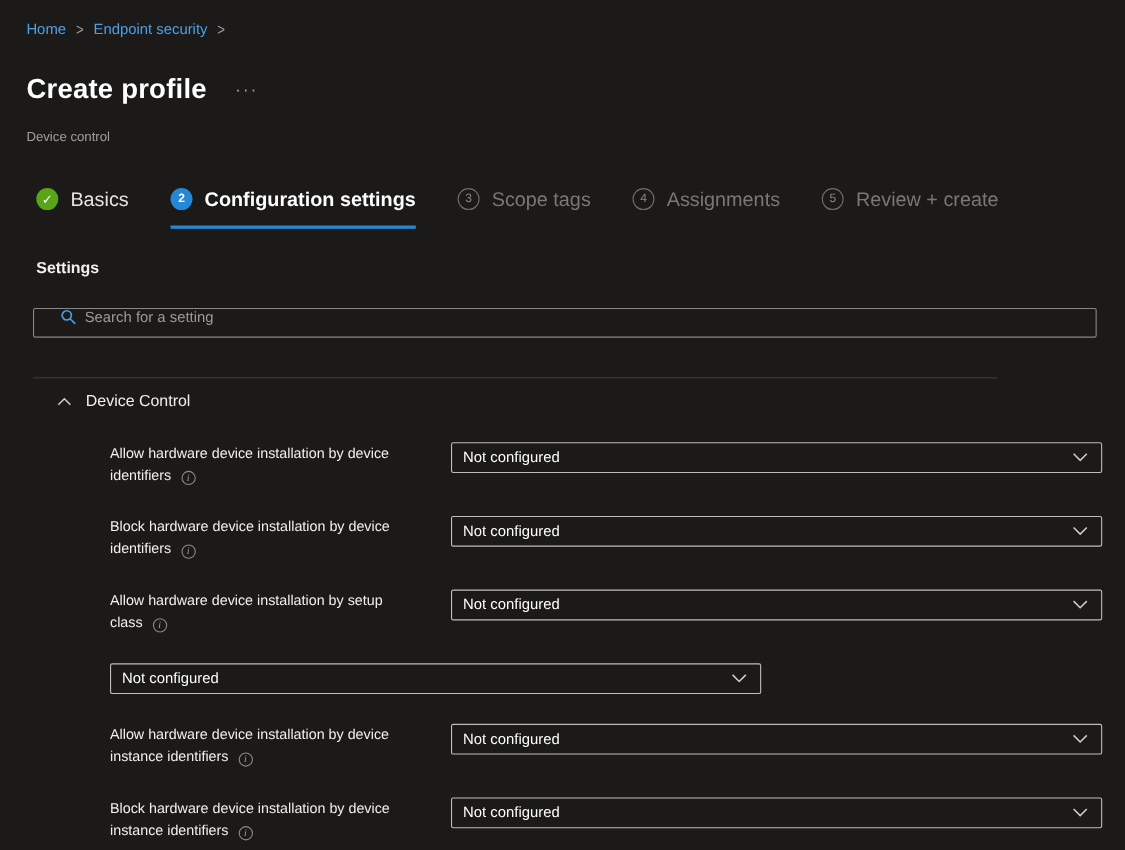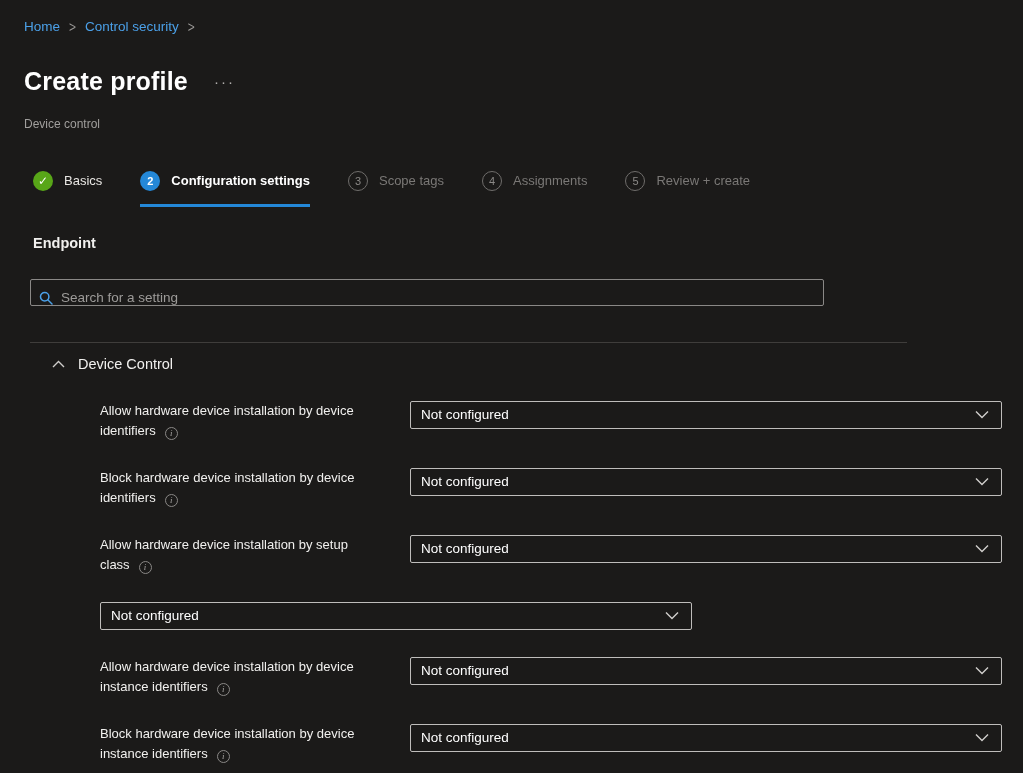--- a/index.html
+++ b/index.html
@@ -38,30 +38,30 @@
   .page-subtitle{margin-top:4px;font-size:12px;color:var(--muted);}
 
   
   .steps{display:flex;margin-top:40px;margin-left:9px;}
   .step{display:flex;align-items:center;margin-right:38px;padding-bottom:13px;border-bottom:3px solid transparent;cursor:pointer;}
   .step.active{border-bottom-color:var(--accent);}
   .step-circle{width:20px;height:20px;border-radius:50%;display:flex;align-items:center;justify-content:center;margin-right:11px;font-size:11px;flex:0 0 20px;}
   .step.complete .step-circle{background:var(--success);color:#fff;font-size:12px;font-weight:700;}
   .step.active .step-circle{background:var(--accent);color:#fff;font-weight:700;}
   .step.upcoming .step-circle{border:1px solid #6f6d6b;color:#8b8987;background:transparent;}
-  .step-label{font-size:13px;color:#e8e6e3;}
+  .step-label{font-size:18px;color:#e8e6e3;}
   .step.active .step-label{font-weight:700;color:#fff;}
   .step.upcoming .step-label{color:var(--inactive);}
 
   
   .settings-heading{margin-top:28px;margin-left:9px;font-size:14.5px;font-weight:700;color:var(--text-soft);}
   .search-box{
-    margin-top:28px;margin-left:6px;width:794px;height:27px;
+    margin-top:28px;margin-left:6px;width:967px;height:27px;
     border:1px solid var(--input-border);border-radius:2px;
-    display:flex;align-items:flex-end;padding:0 8px;background:transparent;
+    display:flex;align-items:flex-start;padding:0 24px;background:transparent;
   }
   .search-box svg{flex:0 0 auto;margin-right:8px;}
   .search-box input{
     flex:1;background:transparent;border:none;outline:none;
     font-family:inherit;font-size:13.5px;color:var(--text);padding:0;
   }
   .search-box input::placeholder{color:#9d9b99;}
 
   .divider{margin-top:36px;margin-left:6px;width:877px;border-top:1px solid var(--divider);}
 
@@ -89,21 +89,21 @@
 </style>
 </head>
 <body>
 
 <div class="page">
 
   <nav class="breadcrumb" id="breadcrumb">
     <a>Home</a>
     <span class="crumb-sep">&gt;</span>
 
-    <a>Control security</a>
+    <a>Endpoint security</a>
     <span class="crumb-sep">&gt;</span>
   </nav>
 
   <div class="title-row">
     <h1 class="page-title">Create profile</h1>
     <span class="more-btn">···</span>
   </div>
   <div class="page-subtitle">Device control</div>
 
   <div class="steps" id="steps">
@@ -126,21 +126,21 @@
       <span class="step-circle">4</span>
       <span class="step-label">Assignments</span>
     </div>
 
     <div class="step upcoming">
       <span class="step-circle">5</span>
       <span class="step-label">Review + create</span>
     </div>
   </div>
 
-  <div class="settings-heading">Endpoint</div>
+  <div class="settings-heading">Settings</div>
 
   <div class="search-box">
     <svg width="14" height="14" viewBox="0 0 14 14">
       <circle cx="5.7" cy="5.7" r="4.2" fill="none" stroke="#4ba0e8" stroke-width="1.5"></circle>
       <line x1="9" y1="9" x2="13" y2="13" stroke="#4ba0e8" stroke-width="1.5" stroke-linecap="round"></line>
     </svg>
     <input type="text" placeholder="Search for a setting" style="">
   </div>
 
   <div class="divider"></div>

